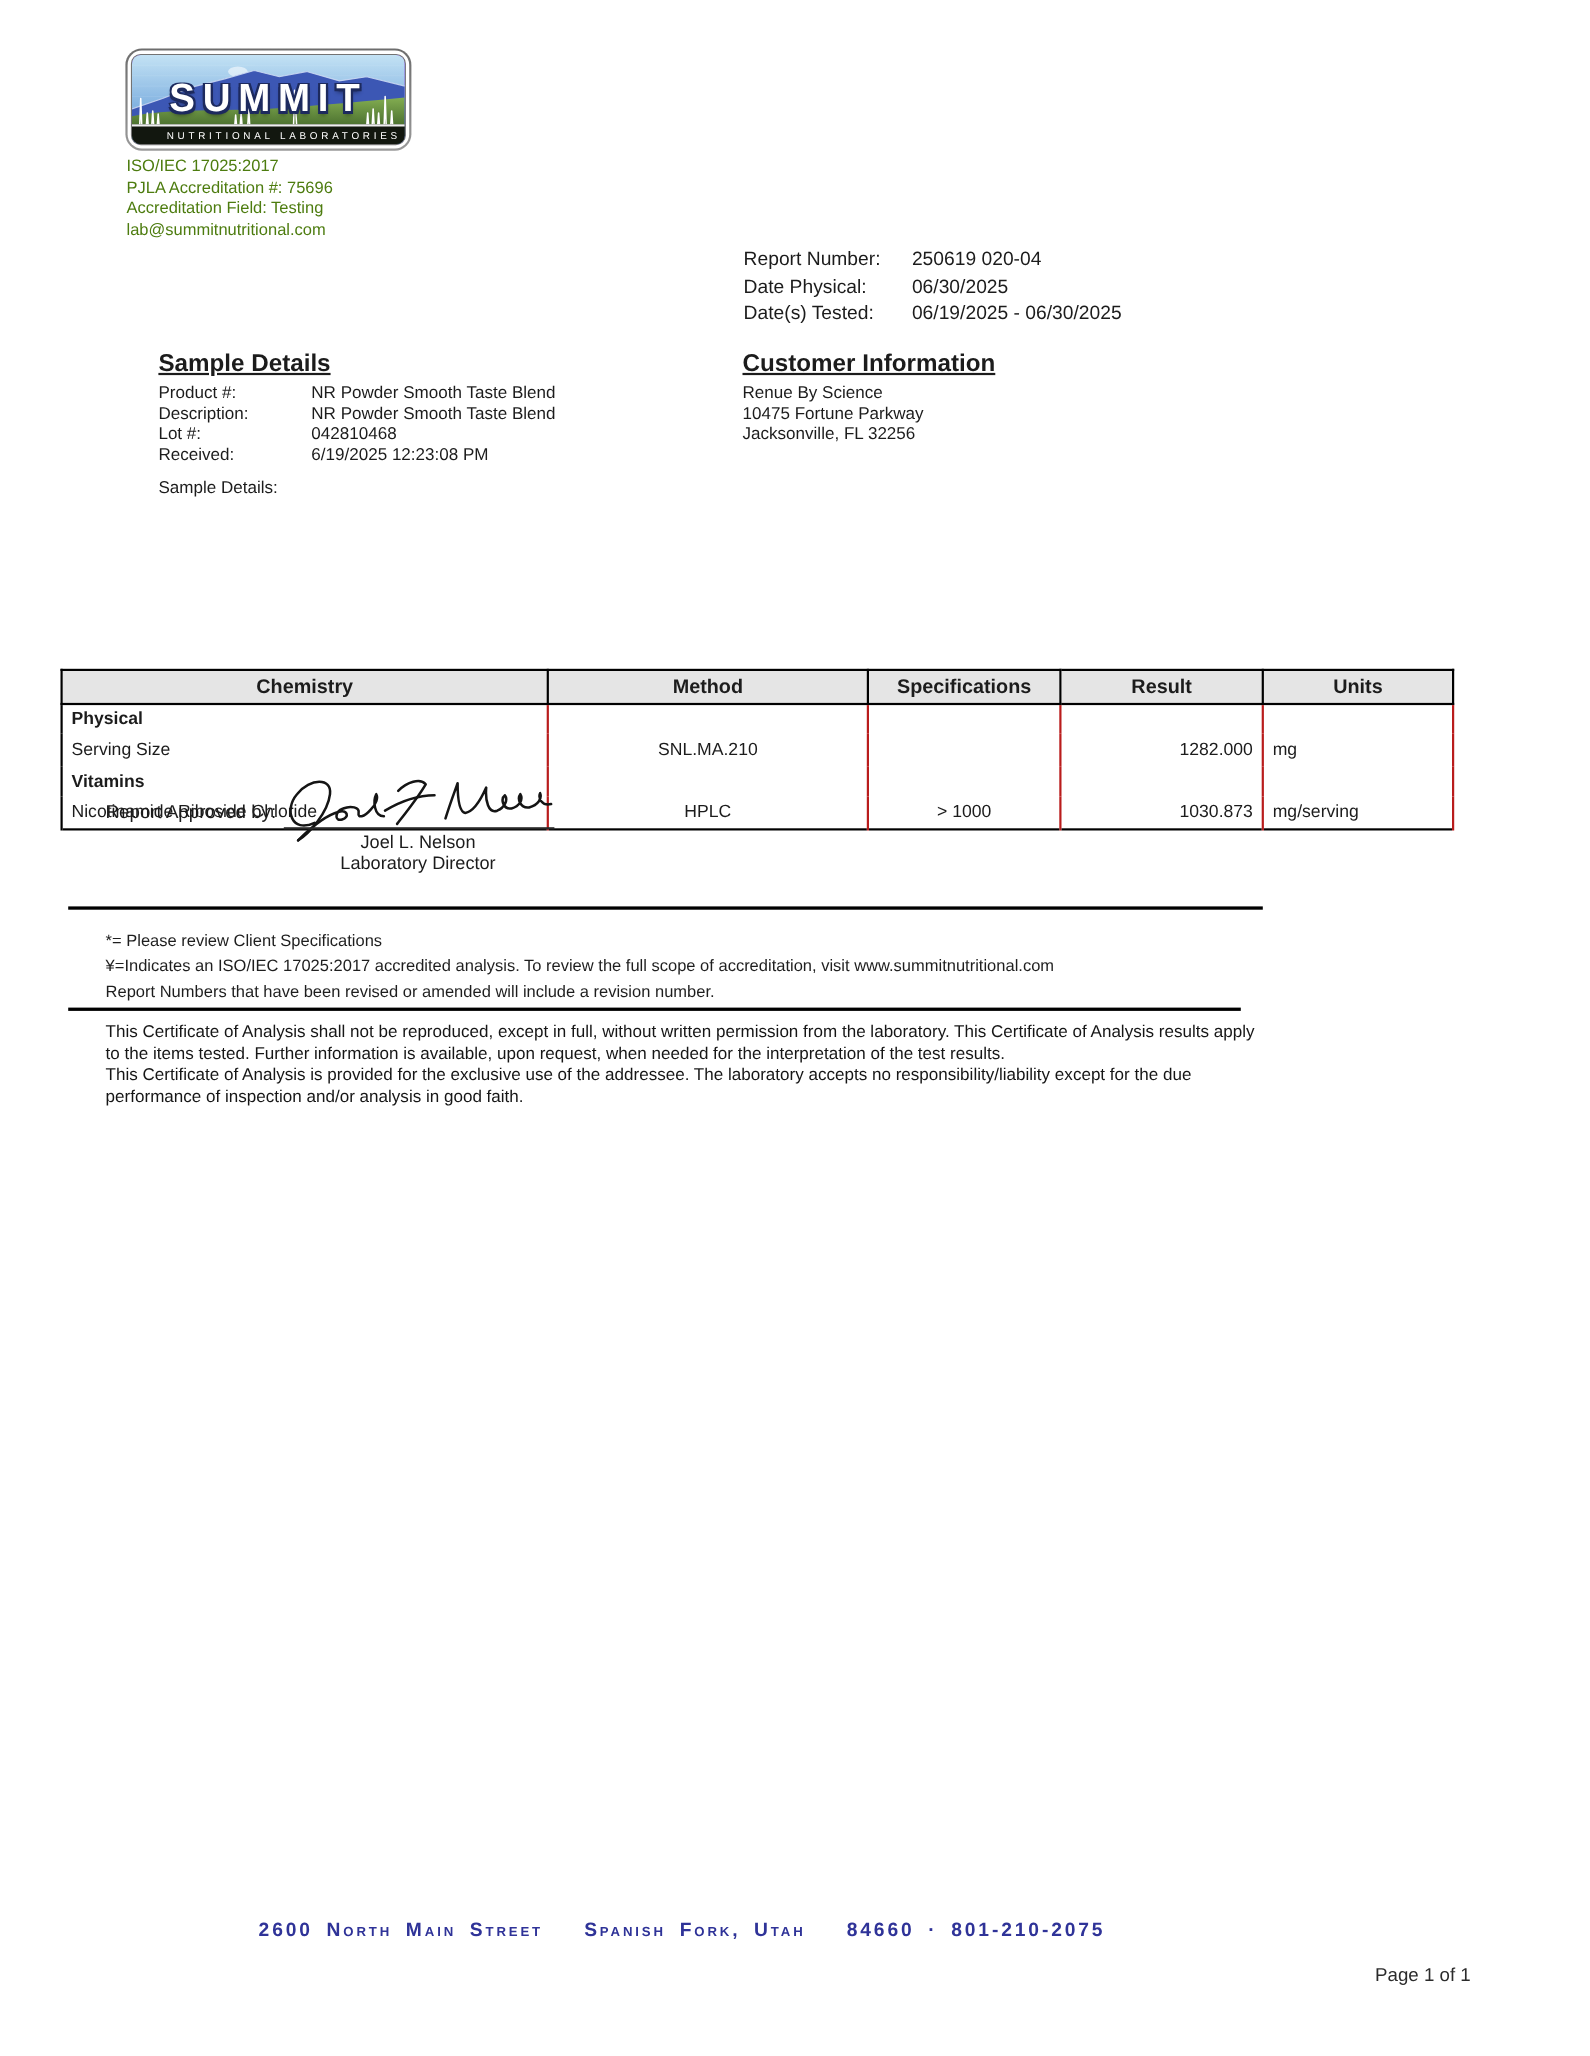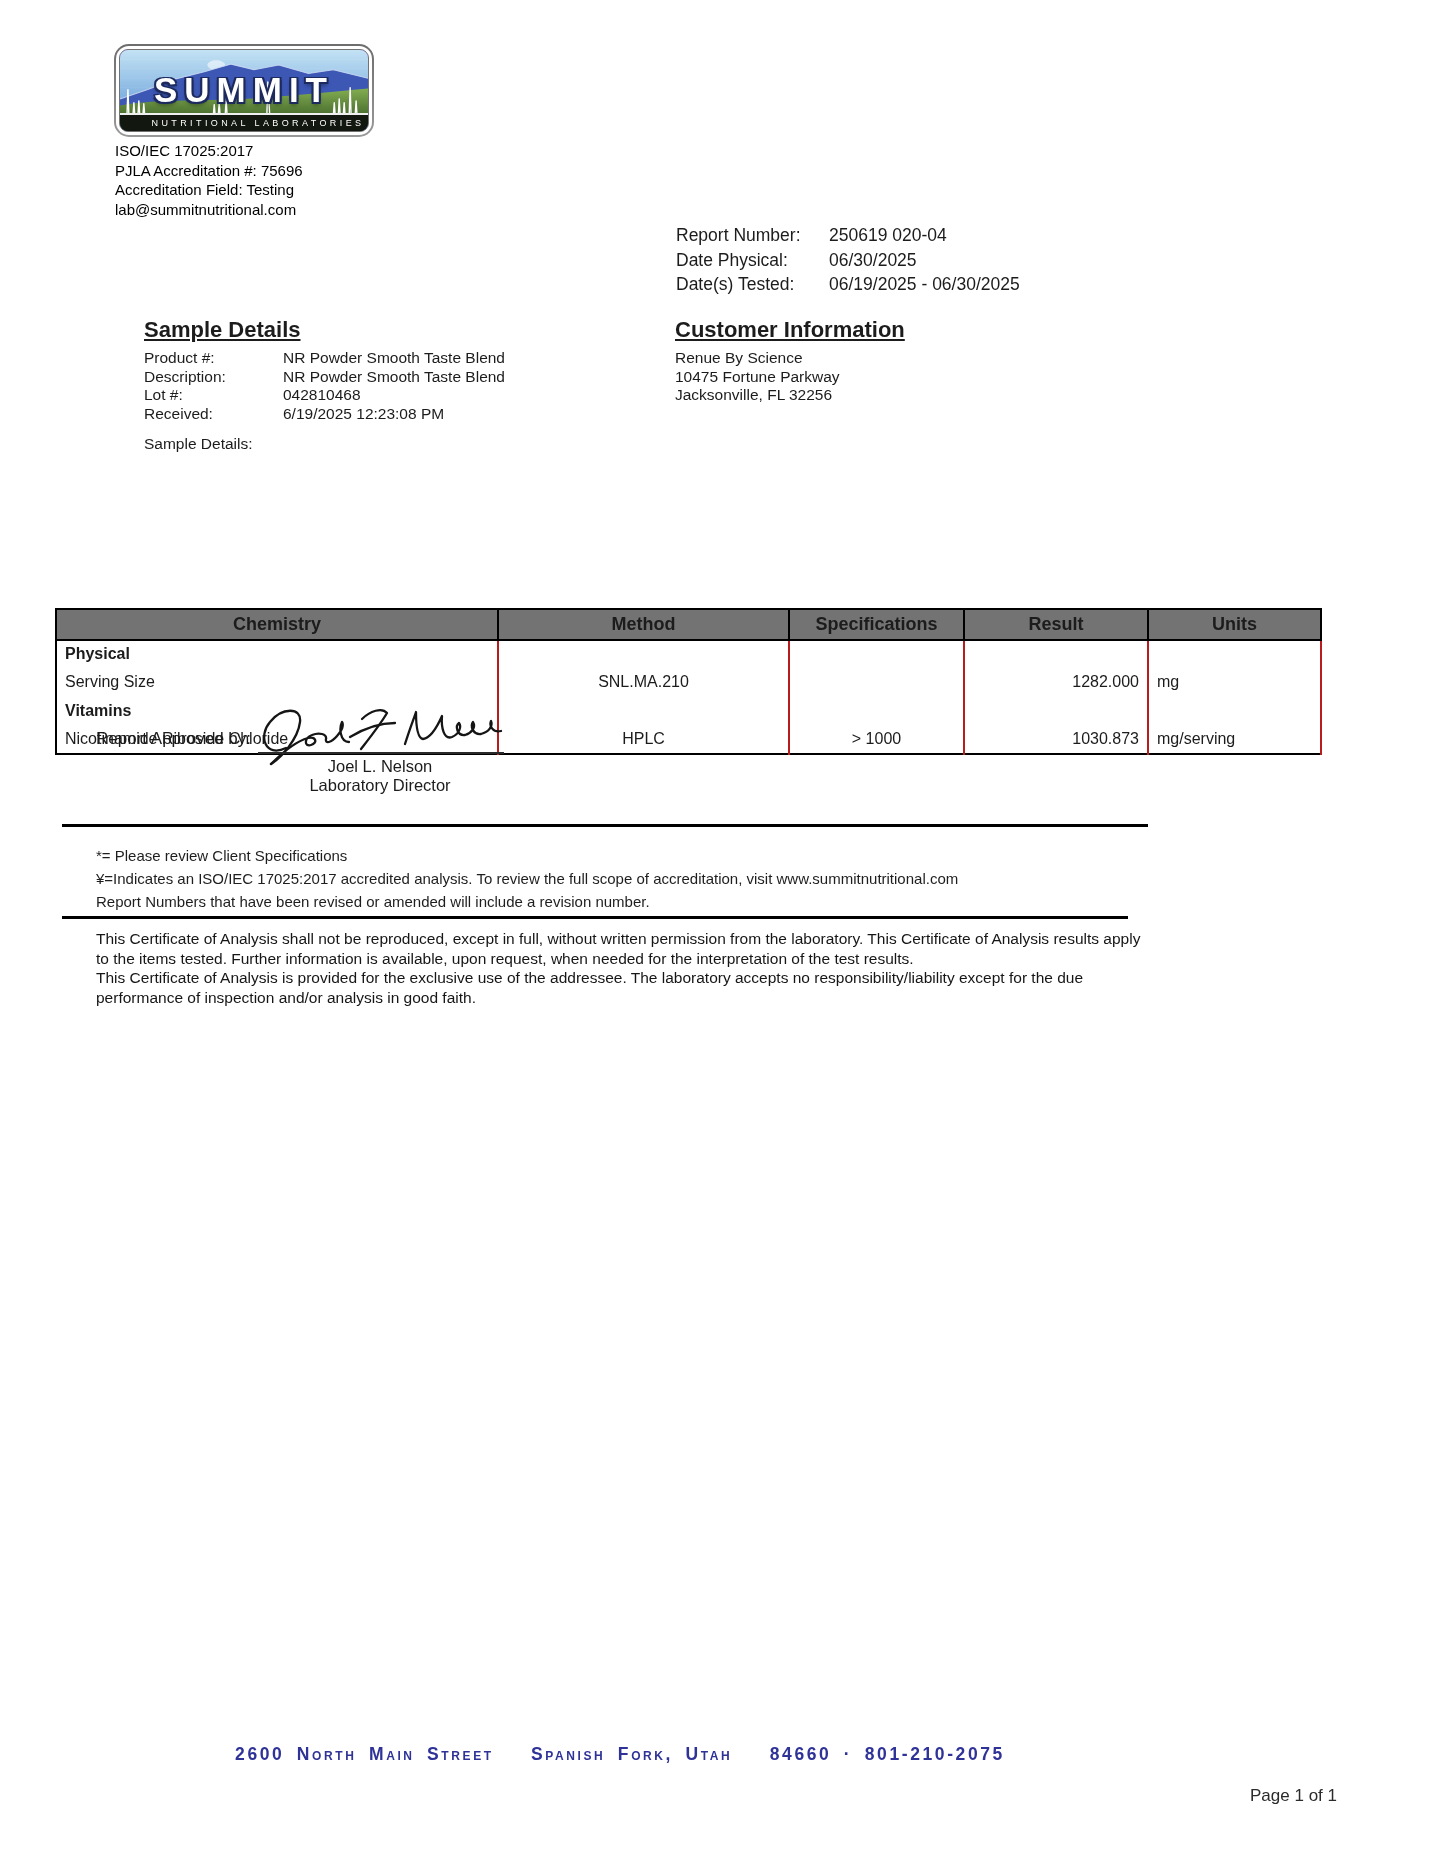--- a/index.html
+++ b/index.html
@@ -21,21 +21,21 @@
                 font-size:35px; font-weight:bold; letter-spacing:7px; color:#fff;
                 text-shadow:-2px -1px 0 #1d2a5e, 2px -1px 0 #1d2a5e, -2px 2px 0 #1d2a5e,
                             2px 2px 0 #1d2a5e, 0 3px 4px rgba(0,0,0,.45);
                 transform:scaleY(1.02); }
   .logo-band { position:absolute; left:0; right:0; bottom:0; height:18px;
                background:#12170f; border-top:2px solid #efefef;
                color:#fff; font-size:9px; letter-spacing:3.4px; line-height:16px;
                text-align:center; white-space:nowrap;padding-left:28px; }
 
   
-  .accred { position:absolute; left:115px; top:141px; font-size:15px; line-height:19.5px; color:#000000; }
+  .accred { position:absolute; left:115px; top:141px; font-size:15px; line-height:19.5px; color:#4d7c0f; }
   .report-info { position:absolute; left:676px; top:223px; font-size:17.5px; }
   .report-info .row { display:flex; line-height:24.5px; }
   .report-info .lbl { width:153px; }
   .report-info .val { }
 
   .sec-head { font-weight:bold; text-decoration:underline; font-size:22px; }
   .sample-block { position:absolute; left:144px; top:317px; font-size:15.5px; }
   .sample-rows { margin-top:6px; }
   .sample-rows .row { display:flex; line-height:18.6px; }
   .sample-rows .lbl { width:139px; }
@@ -45,21 +45,21 @@
   .customer-block .lines { margin-top:6px; }
 
   
   .coa-title { position:absolute; left:55px; top:474px; width:1120px; text-align:center;
                font-size:22px; color:#111; }
   table.coa { position:absolute; left:55px; top:608px; width:1265px;
               border-collapse:collapse; table-layout:fixed; }
   table.coa th, table.coa td { overflow:hidden; }
   table.coa th {
     border:2px solid #000; font-size:18px; font-weight:bold; text-align:center;
-    height:31px; padding:2px 4px; background:#737373;
+    height:31px; padding:2px 4px; background:#e5e5e5;
   }
   table.coa td {
     border-left:2px solid #000; border-right:2px solid #b91c1c;
     font-size:16px; padding:1px 8px; vertical-align:middle;
   }
   table.coa tr.section td { font-weight:bold; height:27px; }
   table.coa tr.data td { height:30px; }
   table.coa tbody { border:2px solid #000; }
   td.c-method, td.c-spec { text-align:center; }
   td.c-result { text-align:right; font-size:11.5px; padding-right:4px; }

